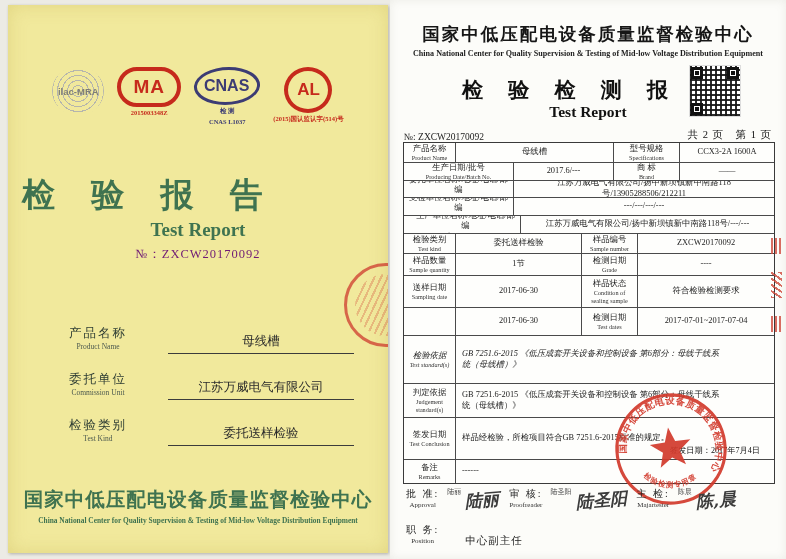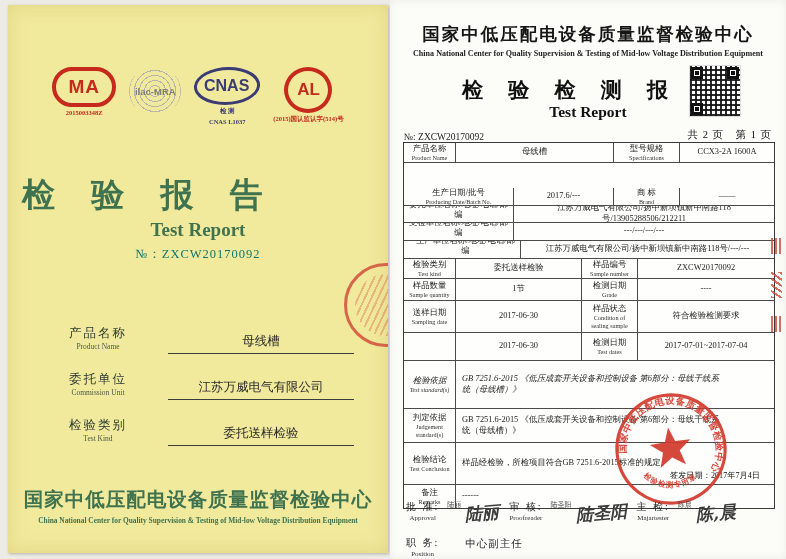--- a/index.html
+++ b/index.html
@@ -24,21 +24,21 @@
   .cnas-mark { width:66px; height:38px; border:3px solid #3c3c74; border-radius:50%;
     display:flex; align-items:center; justify-content:center; transform:skewX(-6deg); }
   .cnas-mark span { color:#3c3c74; font-weight:bold; font-size:16px; font-family:"Liberation Sans",sans-serif; transform:skewX(6deg); }
   .cal-mark { width:48px; height:46px; border:4px solid #c62a1c; border-radius:50%;
     display:flex; align-items:center; justify-content:center; color:#c62a1c; font-weight:bold; font-size:17px; font-family:"Liberation Sans",sans-serif; }
 
   .l-title { position:absolute; top:168px; left:0; right:0; 
     color:#3f7350; font-size:33px; font-weight:bold; letter-spacing:14px; text-indent:14px; }
   .l-title-en { position:absolute; top:214px; left:0; right:0; text-align:center;
     color:#3f7350; font-size:19px; font-weight:bold; }
-  .l-no { position:absolute; top:241px; left:0; right:0; text-align:center; font-size:12.5px; color:#0f766e; letter-spacing:1px; }
+  .l-no { position:absolute; top:241px; left:0; right:0; text-align:center; font-size:12.5px; color:#701a75; letter-spacing:1px; }
 
   .l-partial-seal { position:absolute; right:-40px; top:258px; width:84px; height:84px;
     border:3px solid rgba(206,57,45,.75); border-radius:50%; }
   .l-partial-seal::before { content:""; position:absolute; inset:8px;
     background: repeating-linear-gradient(115deg, rgba(206,57,45,.55) 0 2px, transparent 2px 6px);
     border-radius:50%; opacity:.5; }
 
   .lfields { position:absolute; top:316px; left:34px; right:34px; }
   .lfield { display:flex; align-items:flex-end; height:33px; margin-bottom:13px; }
   .lf-label { width:112px; text-align:center; color:#2e3d33; align-self:center; }
@@ -87,46 +87,46 @@
   .tvalue { font-size:8.4px; color:#1c1c1c; line-height:1.3; }
   .tvalue.left { align-items:flex-start; text-align:left; padding-left:6px; padding-right:48px; }
   .tv-extra { position:absolute; right:14px; bottom:2px; font-size:8.2px; color:#111; white-space:nowrap; }
 
   .seal { position:absolute; left:222px; top:390px; width:118px; height:118px; opacity:.92; transform:rotate(-8deg); }
 
   .edge-stamp { position:absolute; right:3px; top:238px; width:14px; height:150px; display:flex; flex-direction:column; gap:18px; align-items:center; }
   .edge-frag { width:11px; height:16px; background:repeating-linear-gradient(90deg,#cf4a3c 0 2px, transparent 2px 4px); opacity:.8; }
   .edge-frag.tall { height:26px; background:repeating-linear-gradient(35deg,#cf4a3c 0 2px, transparent 2px 5px); }
 
-  .sigs { position:absolute; top:500px; left:16px; right:8px; }
+  .sigs { position:absolute; top:487px; left:16px; right:8px; }
   .sig-row { display:flex; align-items:flex-start; }
   .sig-label { text-align:center; margin-right:4px; }
   .sig-label .cn { font-size:10px; letter-spacing:2px; color:#1c1c1c; white-space:nowrap; }
   .sig-label .en { font-size:7px; color:#333; }
   .sig-printed { font-size:7px; color:#444; margin:0 2px 0 4px; white-space:nowrap; }
   .sig-script { font-size:17px; font-style:italic; font-weight:bold; color:#3c3c3c;
     font-family:"DejaVu Serif",serif; transform:rotate(-5deg); margin:2px 10px 0 2px; white-space:nowrap; }
   .pos-row { display:flex; margin-top:11px; align-items:flex-start; }
-  .pos-value { font-size:10.5px; margin-left:22px; margin-top:1px; color:#1c1c1c; letter-spacing:1px; }
+  .pos-value { font-size:10.5px; margin-left:22px; margin-top:11px; color:#1c1c1c; letter-spacing:1px; }
 </style>
 </head>
 <body>
 
 <div class="page-left">
   <div class="logo-row">
     <div class="logo">
+      <div class="ilac-mark">
+          <span>ilac-MRA</span>
+        </div>
+    </div>
+    <div class="logo">
       <div class="cma-mark">
           <span>MA</span>
         </div>
       <div class="logo-sub red">2015003348Z</div>
-    </div>
-    <div class="logo">
-      <div class="ilac-mark">
-          <span>ilac-MRA</span>
-        </div>
     </div>
     <div class="logo">
       <div class="cnas-mark">
           <span>CNAS</span>
         </div>
       <div class="logo-sub navy">检 测</div>
       <div class="logo-sub navy">CNAS L1037</div>
     </div>
     <div class="logo">
       <div class="cal-mark">
@@ -199,21 +199,21 @@
           <div>母线槽</div>
         </div>
         <div class="tcell tlabel" style="flex: 0 0 66px;">
           <div class="cn">型号规格</div>
           <div class="en">Specifications</div>
         </div>
         <div class="tcell tvalue" style="flex: 1 1 auto;">
           <div>CCX3-2A  1600A</div>
         </div>
       </div>
-      <div class="trow" style="height: 18px; margin-top: 25px;">
+      <div class="trow" style="height: 18px;">
         <div class="tcell tlabel" style="flex: 0 0 110px;">
           <div class="cn">生产日期/批号</div>
           <div class="en">Producing Date/Batch No.</div>
         </div>
         <div class="tcell tvalue" style="flex: 0 0 100px;">
           <div>2017.6/---</div>
         </div>
         <div class="tcell tlabel" style="flex: 0 0 66px;">
           <div class="cn">商  标</div>
           <div class="en">Brand</div>
@@ -326,21 +326,21 @@
         <div class="tcell tlabel" style="flex: 0 0 52px;">
           <div class="cn">判定依据</div>
           <div class="en">Judgement standard(s)</div>
         </div>
         <div class="tcell tvalue left" style="flex: 1 1 auto;">
           <div>GB 7251.6-2015 《低压成套开关设备和控制设备 第6部分：母线干线系统（母线槽）》</div>
         </div>
       </div>
       <div class="trow" style="height: 42px;">
         <div class="tcell tlabel" style="flex: 0 0 52px;">
-          <div class="cn">检验结论</div>
+          <div class="cn">签发日期</div>
           <div class="en">Test Conclusion</div>
         </div>
         <div class="tcell tvalue left" style="flex: 1 1 auto;">
           <div>样品经检验，所检项目符合GB 7251.6-2015标准的规定。</div>
           <div class="tv-extra">签发日期：2017年7月4日</div>
         </div>
       </div>
       <div class="trow" style="height: 23px;">
         <div class="tcell tlabel" style="flex: 0 0 52px;">
           <div class="cn">备注</div>

